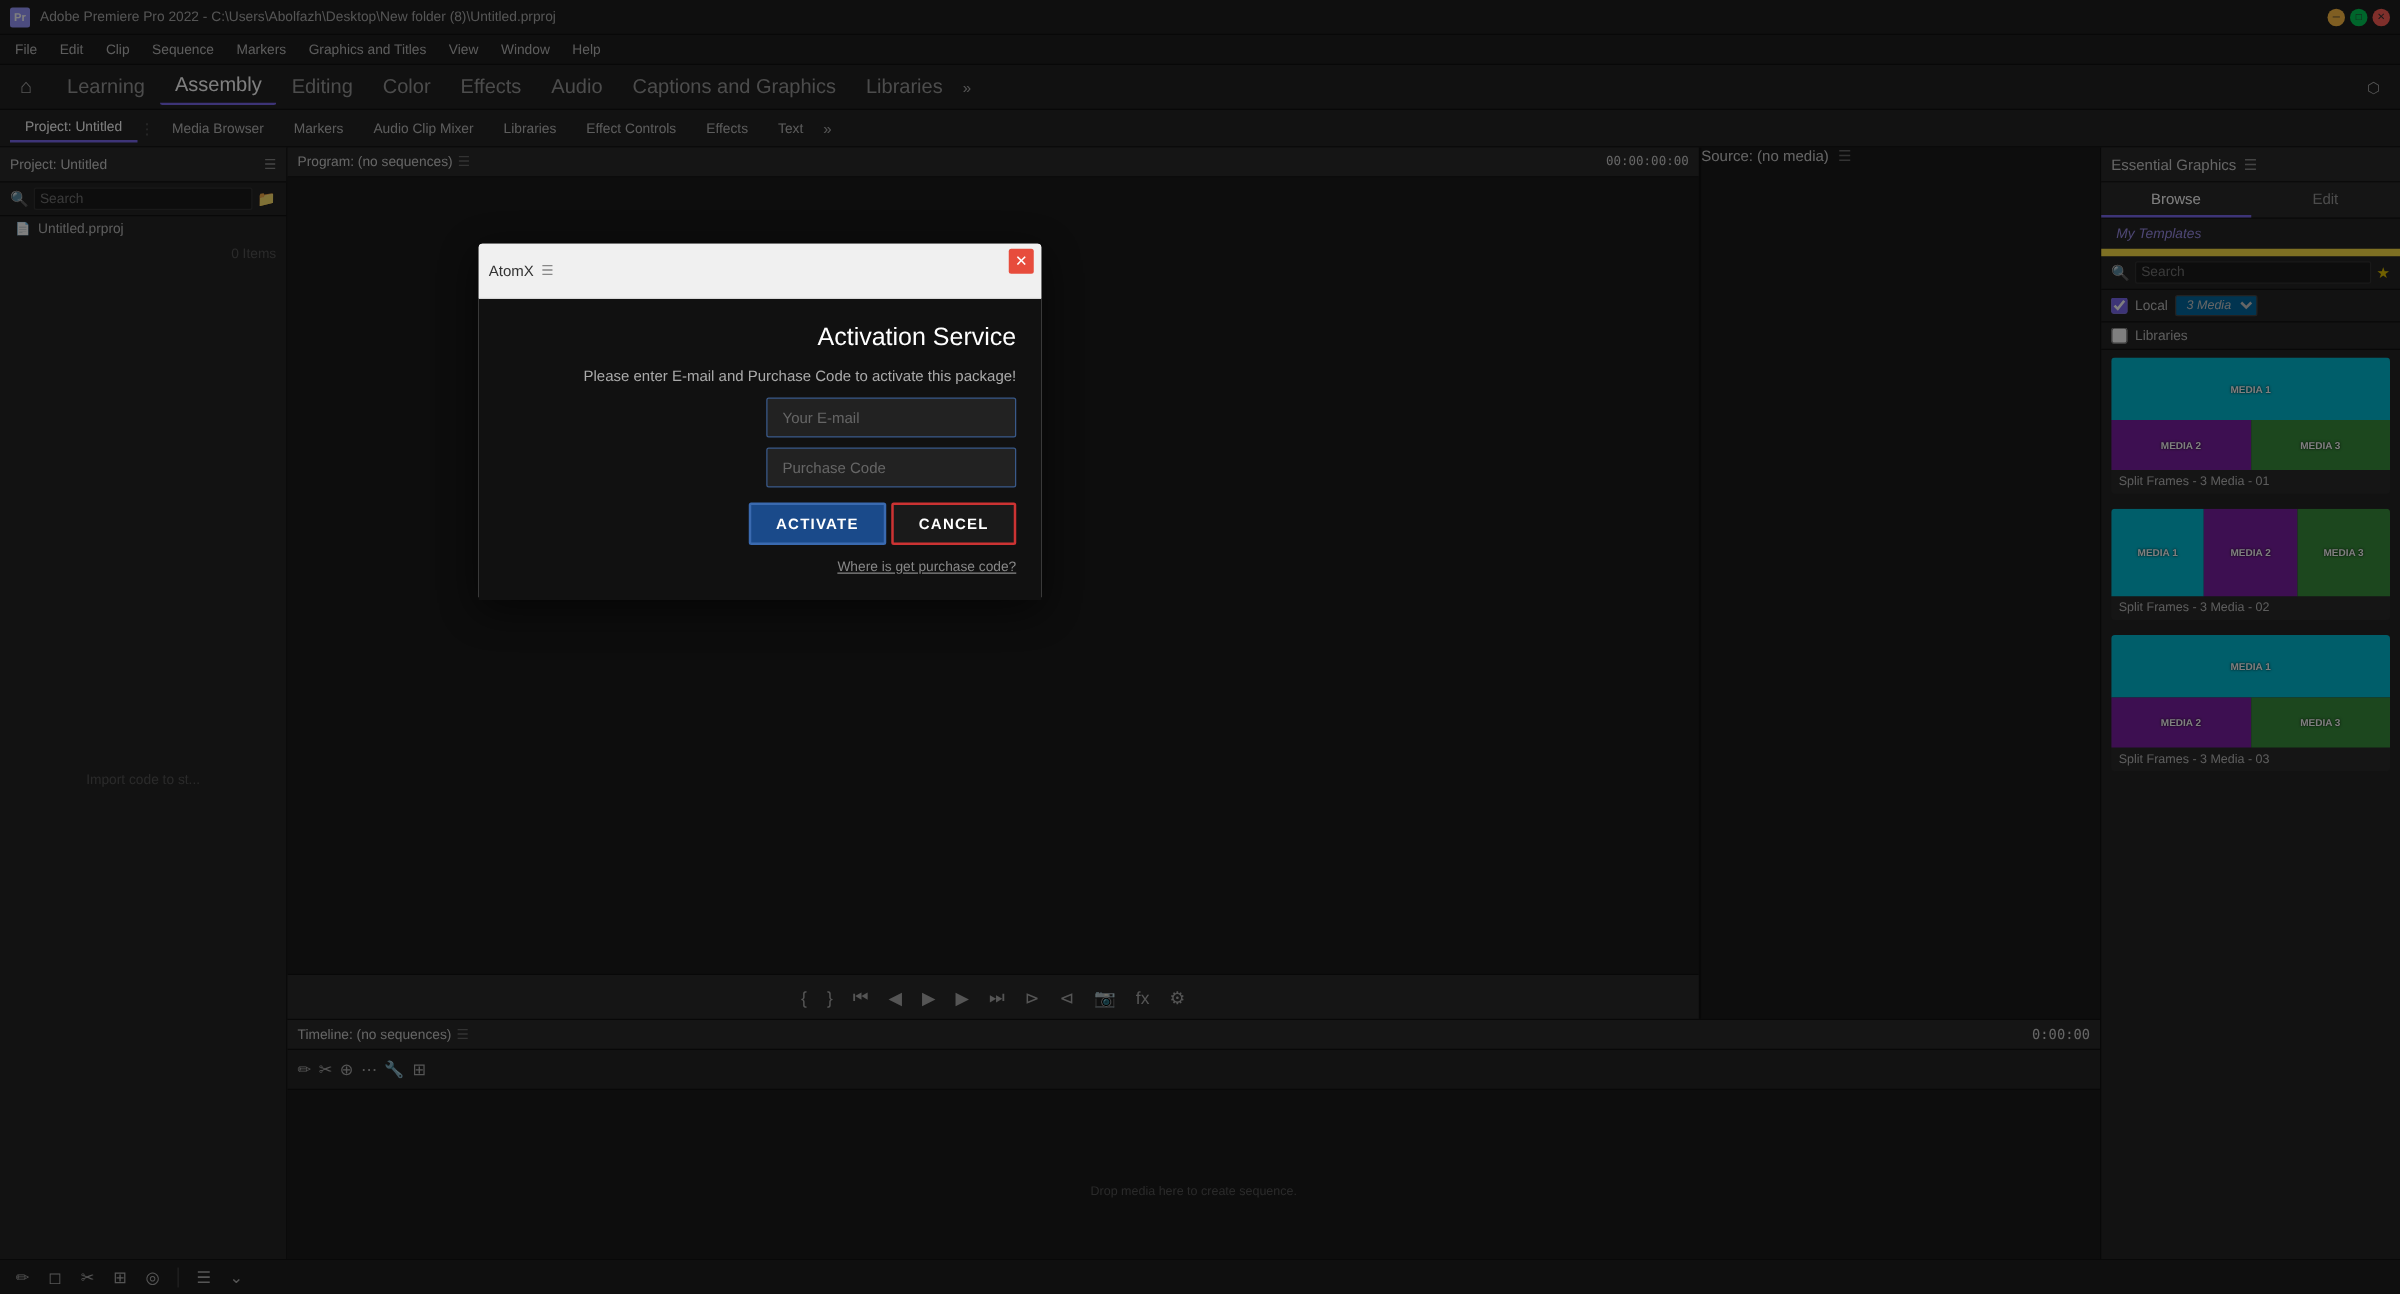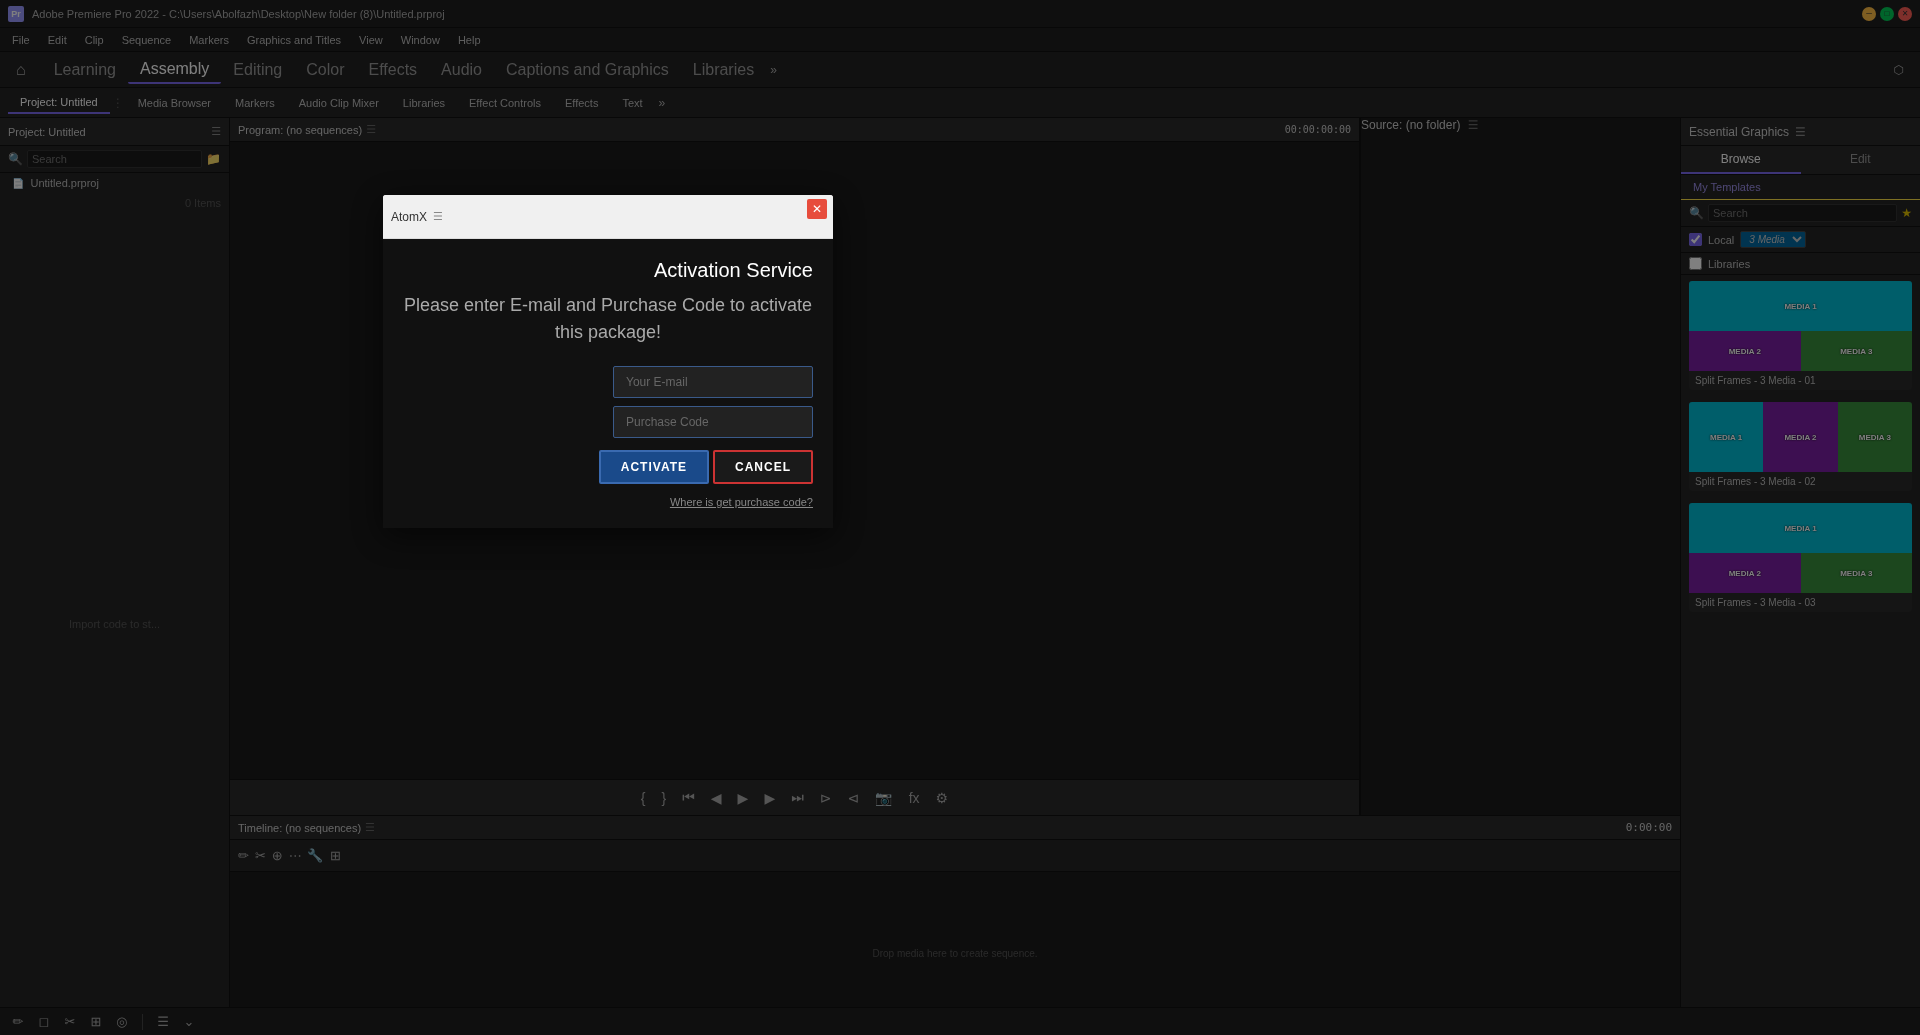--- a/index.html
+++ b/index.html
@@ -316,21 +316,22 @@
     }
     .eg-tab.active {
       color: #fff;
       border-bottom: 2px solid #7b68ee;
     }
     .eg-my-templates {
       padding: 6px 12px;
       font-size: 11px;
       color: #9b8de8;
       cursor: pointer;
-      border-bottom: 1px solid #fde047;
+      border-bottom: 6px solid #fde047;
+      font-style: italic;
     }
     .eg-search {
       padding: 4px 8px;
       display: flex;
       align-items: center;
       gap: 4px;
       border-bottom: 1px solid #111;
     }
     .eg-search input {
       flex: 1;
@@ -446,24 +447,24 @@
       align-items: flex-end;
     }
     #activation-area .act-title {
       font-size: 20px;
       color: #fff;
       font-weight: 300;
       margin-bottom: 10px;
       text-align: center;
     }
     #activation-area .act-subtitle {
-      font-size: 18px;
+      font-size: 12px;
       color: #aaa;
       text-align: center;
-      margin-bottom: 20px;
+      margin-bottom: 8px;
       line-height: 1.5;
     }
     #activation-area input {
       width: 200px;
       background: #222;
       border: 1px solid #3a5a8a;
       color: #fca5a5;
       padding: 8px 12px;
       font-size: 12px;
       border-radius: 2px;
@@ -639,21 +640,21 @@
           <span class="ctrl-btn">⊳</span>
           <span class="ctrl-btn">⊲</span>
           <span class="ctrl-btn">📷</span>
           <span class="ctrl-btn">fx</span>
           <span class="ctrl-btn">⚙</span>
         </div>
       </div>
 
       <div id="source-panel">
         <div class="monitor-header">
-          <span>Source: (no folder)</span>
+          <span>Source: (no media)</span>
           <span style="margin-left:4px; color:#666;">☰</span>
         </div>
         <div class="monitor-content"></div>
       </div>
     </div>
 
     <div id="timeline-area">
       <div id="timeline-header">
         <span>Timeline: (no sequences)</span>
         <span style="margin-left:4px; color:#666;">☰</span>

